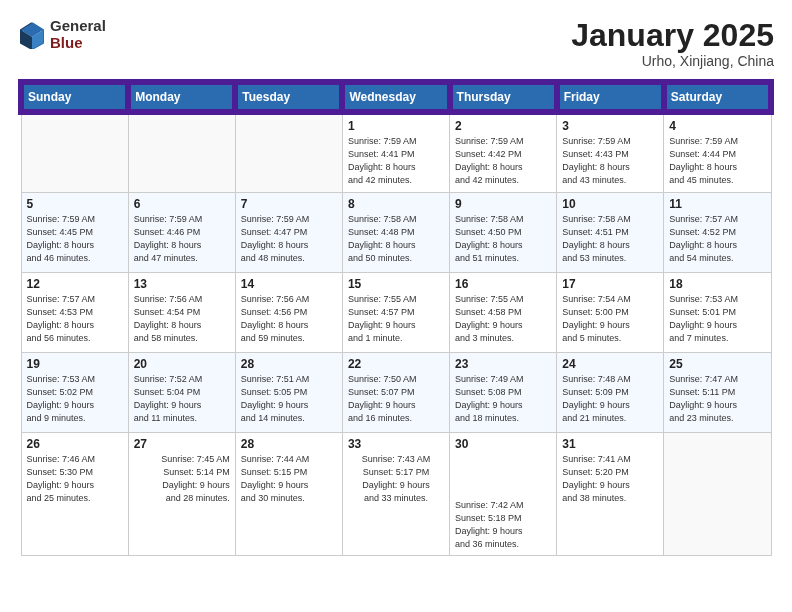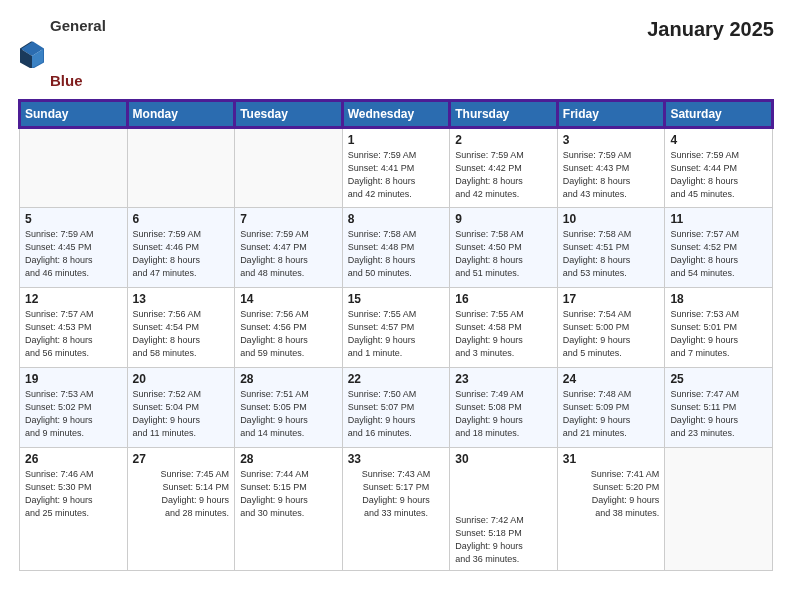--- a/index.html
+++ b/index.html
@@ -22,62 +22,61 @@
     }
     .logo {
       display: flex;
       align-items: center;
       gap: 4px;
     }
     .logo-text {
       display: flex;
       flex-direction: column;
       line-height: 1.1;
-      gap: 38px;
     }
     .logo-general {
       font-size: 15px;
       font-weight: bold;
       color: #333;
     }
     .logo-blue {
       font-size: 15px;
       font-weight: bold;
       color: #7f1d1d;
     }
     .logo-icon {
       width: 28px;
       height: 28px;
     }
     .title-block {
       text-align: right;
     }
     .month-title {
-      font-size: 20px;
+      font-size: 32px;
       font-weight: bold;
       color: #222;
       line-height: 1.1;
     }
     .location {
       font-size: 14px;
       color: #444;
     }
     .calendar {
       width: 100%;
       border-collapse: collapse;
       border: 1px solid #ccc;
     }
     .calendar th {
       background: #2b6cb0;
       color: #fff;
       font-size: 12px;
       font-weight: bold;
       padding: 5px 4px;
       text-align: left;
-      border: 3px solid #4c1d95;
+      border: 6px solid #4c1d95;
     }
     .calendar td {
       width: calc(100%/7);
       vertical-align: top;
       padding: 4px 5px 4px 5px;
       border: 1px solid #ccc;
       font-size: 9.5px;
       color: #333;
       height: 80px;
       background: #fff;
@@ -118,20 +117,21 @@
         <polygon points="3,9 14,16 14,28 3,22" fill="#1a3a5c"></polygon>
         <polygon points="25,9 14,16 14,28 25,22" fill="#3b82c4"></polygon>
       </svg>
       <div class="logo-text">
         <span class="logo-general">General</span>
         <span class="logo-blue">Blue</span>
       </div>
     </div>
     <div class="title-block">
       <div class="month-title">January 2025</div>
+      <div class="location">Urho, Xinjiang, China</div>
     </div>
   </div>
 
   <table class="calendar">
     <thead>
       <tr>
       <th>Sunday</th>
           <th>Monday</th>
           <th>Tuesday</th>
           <th>Wednesday</th>
@@ -358,21 +358,21 @@
           </td>
           <td>
             <span class="day-num">30</span>
             <div class="day-info" style="white-space: pre-line; margin-top: 48px;">Sunrise: 7:42 AM
 Sunset: 5:18 PM
 Daylight: 9 hours
 and 36 minutes.</div>
           </td>
           <td>
             <span class="day-num">31</span>
-            <div class="day-info" style="white-space: pre-line; text-align: right;">Sunrise: 7:41 AM
+            <div class="day-info" style="white-space: pre-line;">Sunrise: 7:41 AM
 Sunset: 5:20 PM
 Daylight: 9 hours
 and 38 minutes.</div>
           </td>
           <td class="empty"></td>
         </tr>
       </tbody>
   </table>
 </div>
 

